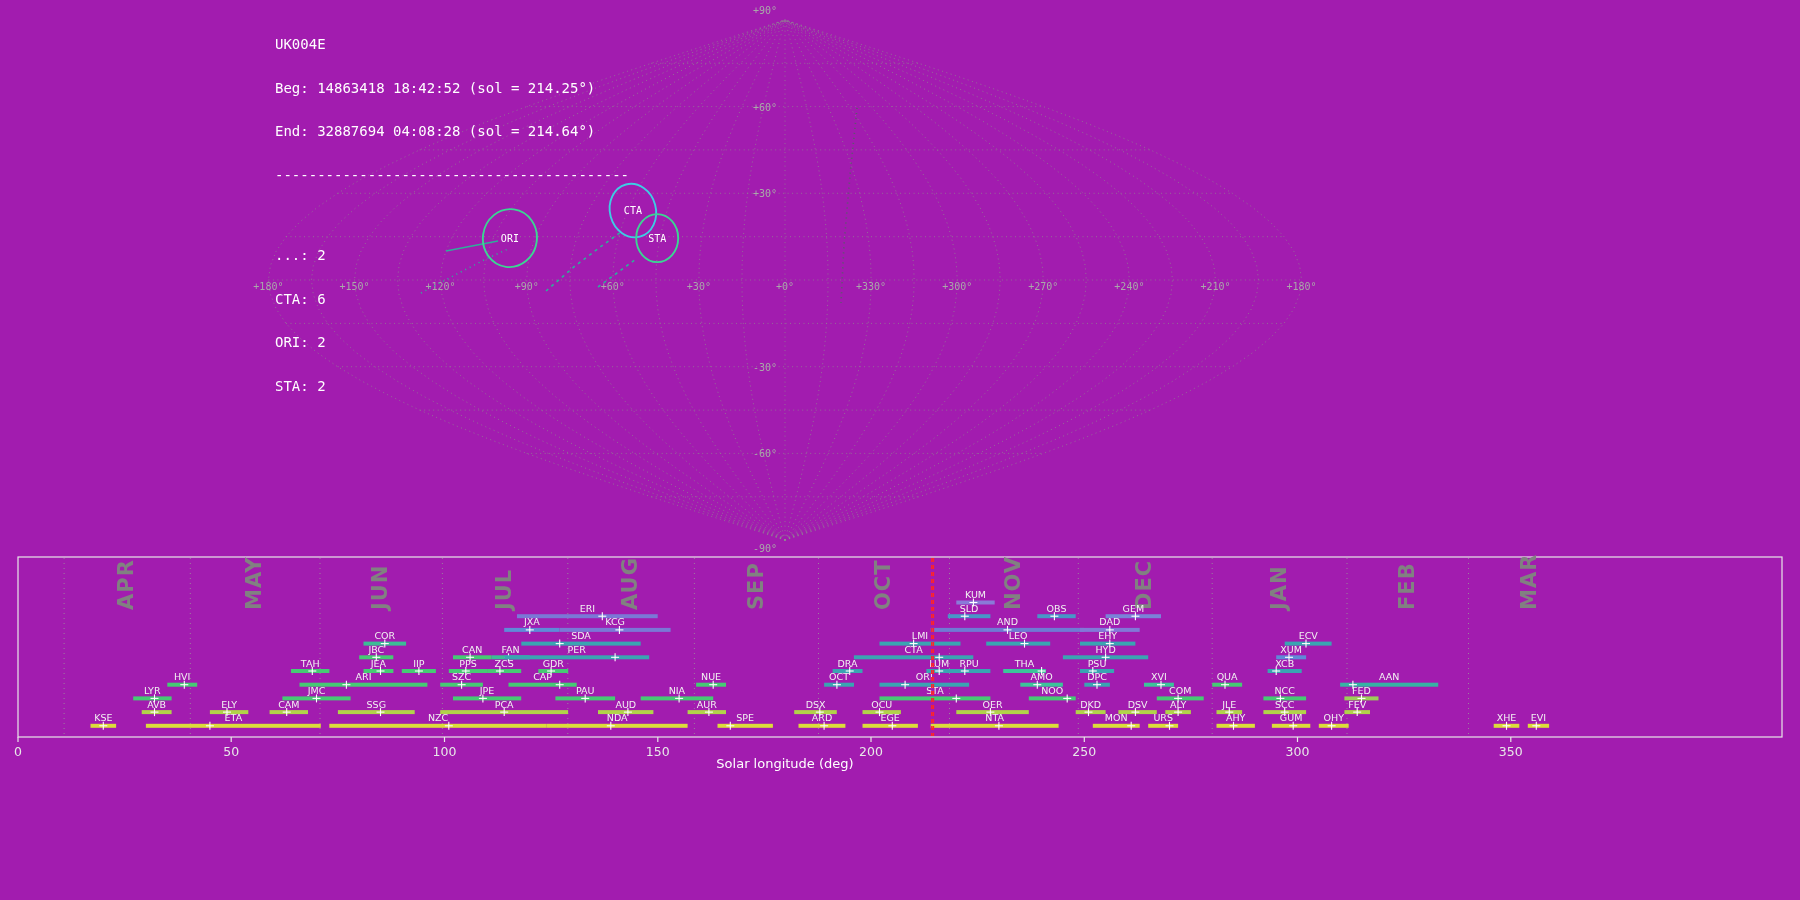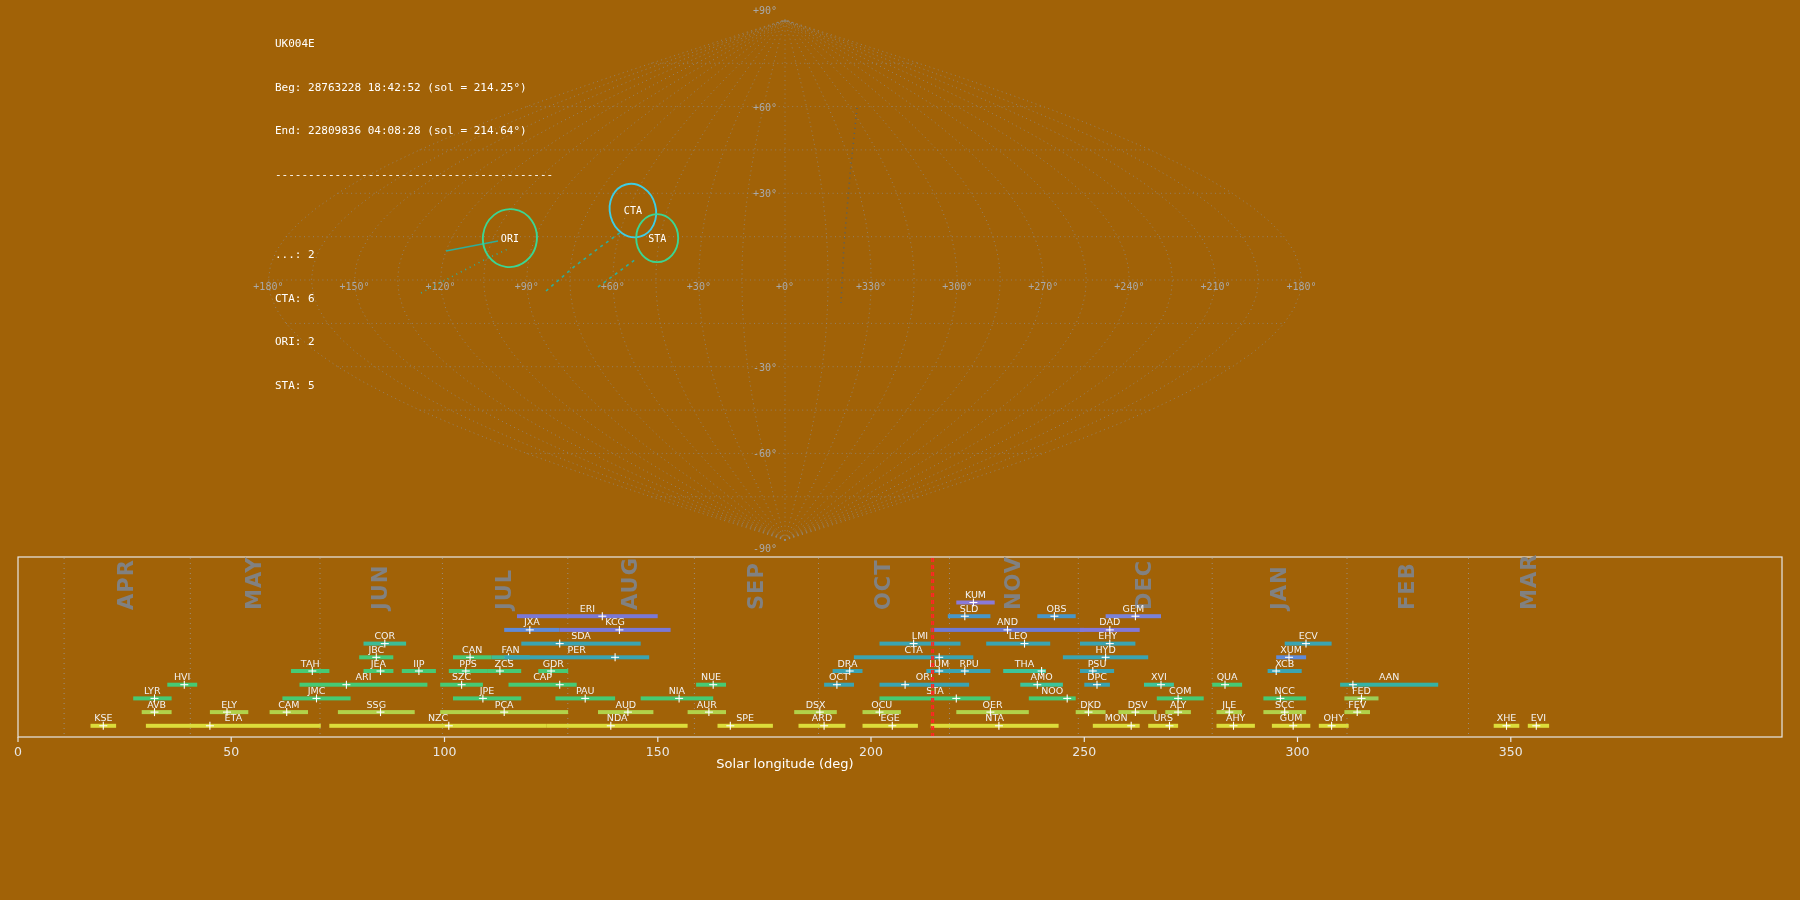--- a/index.html
+++ b/index.html
@@ -1,19 +1,19 @@
 <!DOCTYPE html>
 <html><head>
 <meta charset="utf-8">
 <style>
   html,body { margin:0; padding:0; background:#000; }
-  #root { position:relative; width:1800px; height:900px; background:#a16207; overflow:hidden;
+  #root { position:relative; width:1800px; height:900px; background:#a21caf; overflow:hidden;
           font-family:"DejaVu Sans Mono", monospace; }
   svg { position:absolute; left:0; top:0; }
-  .session { position:absolute; left:275px; top:8px; color:#ffffff; font-size:11px;
+  .session { position:absolute; left:275px; top:8px; color:#ffffff; font-size:14px;
              line-height:14.5px; white-space:pre; z-index:5; }
   .session .counts { margin-top:8px; }
   .grid { stroke:#8f8f8f; stroke-width:1; stroke-dasharray:1 3.5; opacity:.7; fill:none; }
   .maplabel { fill:#a9a9a9; font-size:10px; font-family:"DejaVu Sans Mono",monospace; }
   .radlabel { fill:#ffffff; font-size:10px; font-family:"DejaVu Sans Mono",monospace; text-anchor:middle; }
   .monthline { stroke:#9a9a9a; stroke-width:1; stroke-dasharray:1 4; opacity:.8; }
   .monthlabel { fill:#818181; font-size:21px; font-weight:600; letter-spacing:1px;
                 font-family:"DejaVu Sans",sans-serif; dominant-baseline:middle; }
   .ticklabel { fill:#e8e8e8; font-size:12.5px; font-family:"DejaVu Sans",sans-serif; text-anchor:middle; }
   .axistitle { fill:#ffffff; font-size:13px; font-family:"DejaVu Sans",sans-serif; text-anchor:middle; }
@@ -482,23 +482,23 @@
         <rect x="1527.8" y="723.8" width="21.3" height="4" fill="#dcdc3a"></rect>
         <line x1="1532.3" y1="725.8" x2="1540.3" y2="725.8" stroke="#ffffff" stroke-width="1.1"></line>
         <line x1="1536.3" y1="721.8" x2="1536.3" y2="729.8" stroke="#ffffff" stroke-width="1.1"></line>
         <text x="1538.5" y="721.3" class="showerlabel">EVI</text>
         <line x1="931.8" y1="558" x2="931.8" y2="736" stroke="#ff2626" stroke-width="1.5" stroke-dasharray="4 3"></line>
         <line x1="933.4" y1="558" x2="933.4" y2="736" stroke="#ff2626" stroke-width="1.5" stroke-dasharray="4 3"></line>
       </g>
     </svg>
   <div class="session">
     <div>UK004E</div>
-    <div>Beg: 28763228 18:42:52 (sol = 214.25°)</div>
-    <div>End: 22809836 04:08:28 (sol = 214.64°)</div>
+    <div>Beg: 14863418 18:42:52 (sol = 214.25°)</div>
+    <div>End: 32887694 04:08:28 (sol = 214.64°)</div>
     <div>------------------------------------------</div>
     <div class="counts">
       <div>...: 2</div>
       <div>CTA: 6</div>
       <div>ORI: 2</div>
-      <div>STA: 5</div>
+      <div>STA: 2</div>
     </div>
   </div>
 </div>
 
 </body></html>

